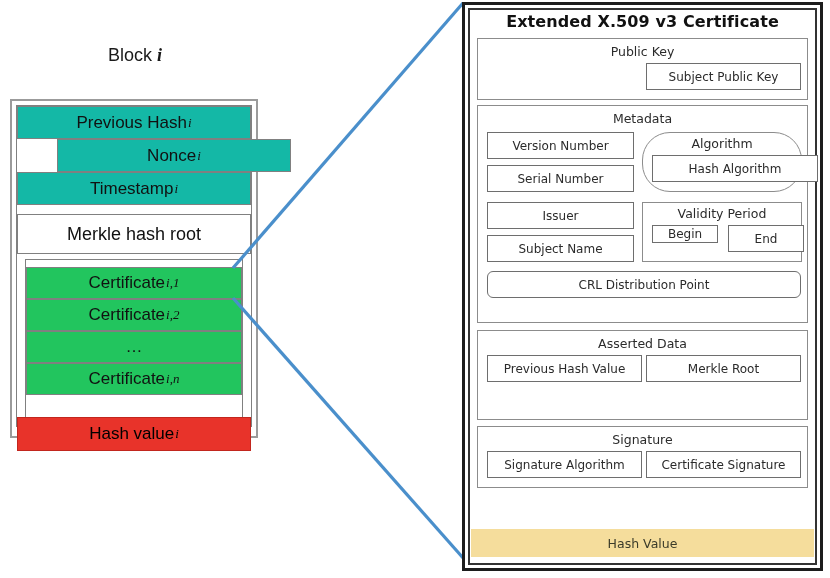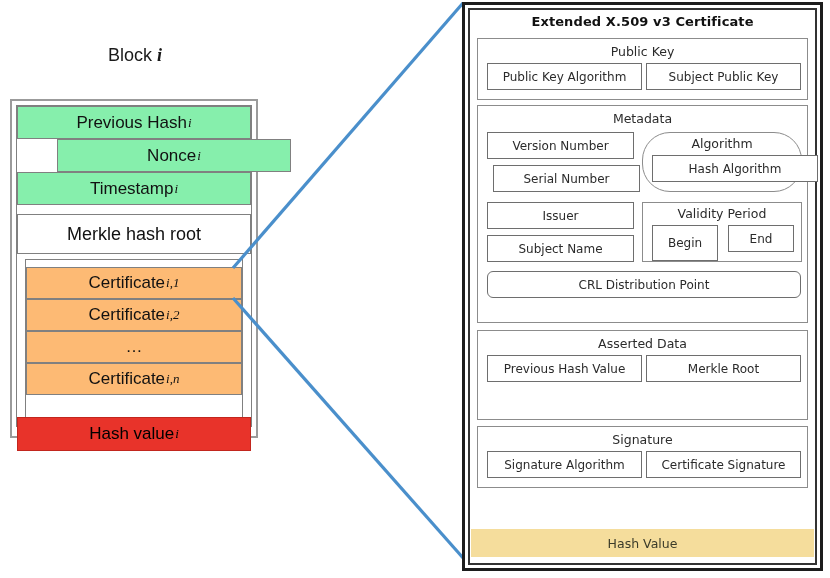--- a/index.html
+++ b/index.html
@@ -28,36 +28,36 @@
     left:10px;top:99px;width:248px;height:339px;
     border:2px solid #9b9b9b;background:#ffffff;
   }
   #block-inner{
     left:16px;top:105px;width:236px;height:322px;
     border:1px solid #808080;background:#ffffff;
   }
 
   .hdr-row{
     left:17px;width:234px;height:33px;
-    border:1px solid #808080;background:#86efac;
+    border:1px solid #808080;background:#14b8a6;
     font-size:17px;color:#111111;
   }
   #row-prev-hash{top:106px;}
   #row-nonce{top:139px;margin-left:40px;}
   #row-timestamp{top:172px;}
   #row-merkle{left:17px;top:214px;width:234px;height:40px;
     border:1px solid #808080;background:#ffffff;font-size:18px;color:#111111;}
 
   #cert-group{
     left:25px;top:259px;width:218px;height:160px;
     border:1px solid #808080;background:#ffffff;
   }
   .cert-row{
     left:26px;width:216px;height:32px;
-    border:1px solid #808080;background:#fdba74;
+    border:1px solid #808080;background:#22c55e;
     font-size:17px;color:#111111;
   }
   #cert-1{top:267px;}
   #cert-2{top:299px;}
   #cert-dots{top:331px;}
   #cert-n{top:363px;}
 
   .sub{
     font-family:"Liberation Serif", serif;
     font-style:italic;font-size:13px;
@@ -78,21 +78,21 @@
     left:462px;top:2px;width:361px;height:569px;
     border:3px solid #1c1c1c;background:#ffffff;
   }
   #cert-panel-inner{
     left:468px;top:8px;width:349px;height:557px;
     border:2px solid #333333;background:#ffffff;
   }
   #cert-panel-title{
     left:470px;top:10px;width:345px;height:22px;
     font-family:"DejaVu Sans", sans-serif;
-    font-size:13px;font-weight:bold;color:#111111;letter-spacing:.1px;
+    font-size:16px;font-weight:bold;color:#111111;letter-spacing:.1px;
   }
 
   
   .section{
     left:477px;width:331px;
     border:1px solid #8c8c8c;background:#ffffff;
   }
   .section-label{
     position:absolute;left:0;right:0;top:3px;height:19px;
     display:flex;align-items:center;justify-content:center;
@@ -184,41 +184,40 @@
   <line x1="233" y1="268" x2="463" y2="3" stroke="#4A8FCB" stroke-width="3.2"></line>
   <line x1="233" y1="298" x2="464" y2="559" stroke="#4A8FCB" stroke-width="3.2"></line>
 </svg>
 
 <div class="abs" id="cert-panel-outer"></div>
 <div class="abs" id="cert-panel-inner"></div>
 <div class="abs ctr" id="cert-panel-title">Extended X.509  v3 Certificate</div>
 
 <div class="abs section" id="sec-public-key">
   <div class="section-label">Public Key</div>
-  <div class="field" style="left:9px;top:24px;width:155px;height:27px;">Public Key Algorithm</div>
   <div class="field" style="left:168px;top:24px;width:155px;height:27px;">Subject Public Key</div>
 </div>
 
 <div class="abs section" id="sec-metadata">
   <div class="section-label">Metadata</div>
 
   <div class="field" style="left:9px;top:26px;width:147px;height:27px;">Version Number</div>
-  <div class="field" style="left:15px;top:59px;width:147px;height:27px;">Serial Number</div>
+  <div class="field" style="left:9px;top:59px;width:147px;height:27px;">Serial Number</div>
   <div class="field" style="left:9px;top:96px;width:147px;height:27px;">Issuer</div>
   <div class="field" style="left:9px;top:129px;width:147px;height:27px;">Subject Name</div>
 
   <div class="subgroup" style="left:164px;top:26px;width:160px;height:60px;border-radius:28px;">
     <div class="subgroup-label">Algorithm</div>
     <div class="field" style="left:9px;top:22px;width:166px;height:27px;">Hash Algorithm</div>
   </div>
 
   <div class="subgroup" style="left:164px;top:96px;width:160px;height:60px;">
     <div class="subgroup-label">Validity Period</div>
-    <div class="field" style="left:9px;top:22px;width:66px;height:36px;">Begin</div>
-    <div class="field" style="left:85px;top:22px;width:66px;height:27px;">End</div>
+    <div class="field" style="left:9px;top:22px;width:66px;height:18px;">Begin</div>
+    <div class="field" style="left:85px;top:22px;width:76px;height:27px;">End</div>
   </div>
 
   <div class="field" style="left:9px;top:165px;width:314px;height:27px;border-radius:6px;">CRL Distribution Point</div>
 </div>
 
 <div class="abs section" id="sec-asserted">
   <div class="section-label">Asserted Data</div>
   <div class="field" style="left:9px;top:24px;width:155px;height:27px;">Previous Hash Value</div>
   <div class="field" style="left:168px;top:24px;width:155px;height:27px;">Merkle Root</div>
 </div>

